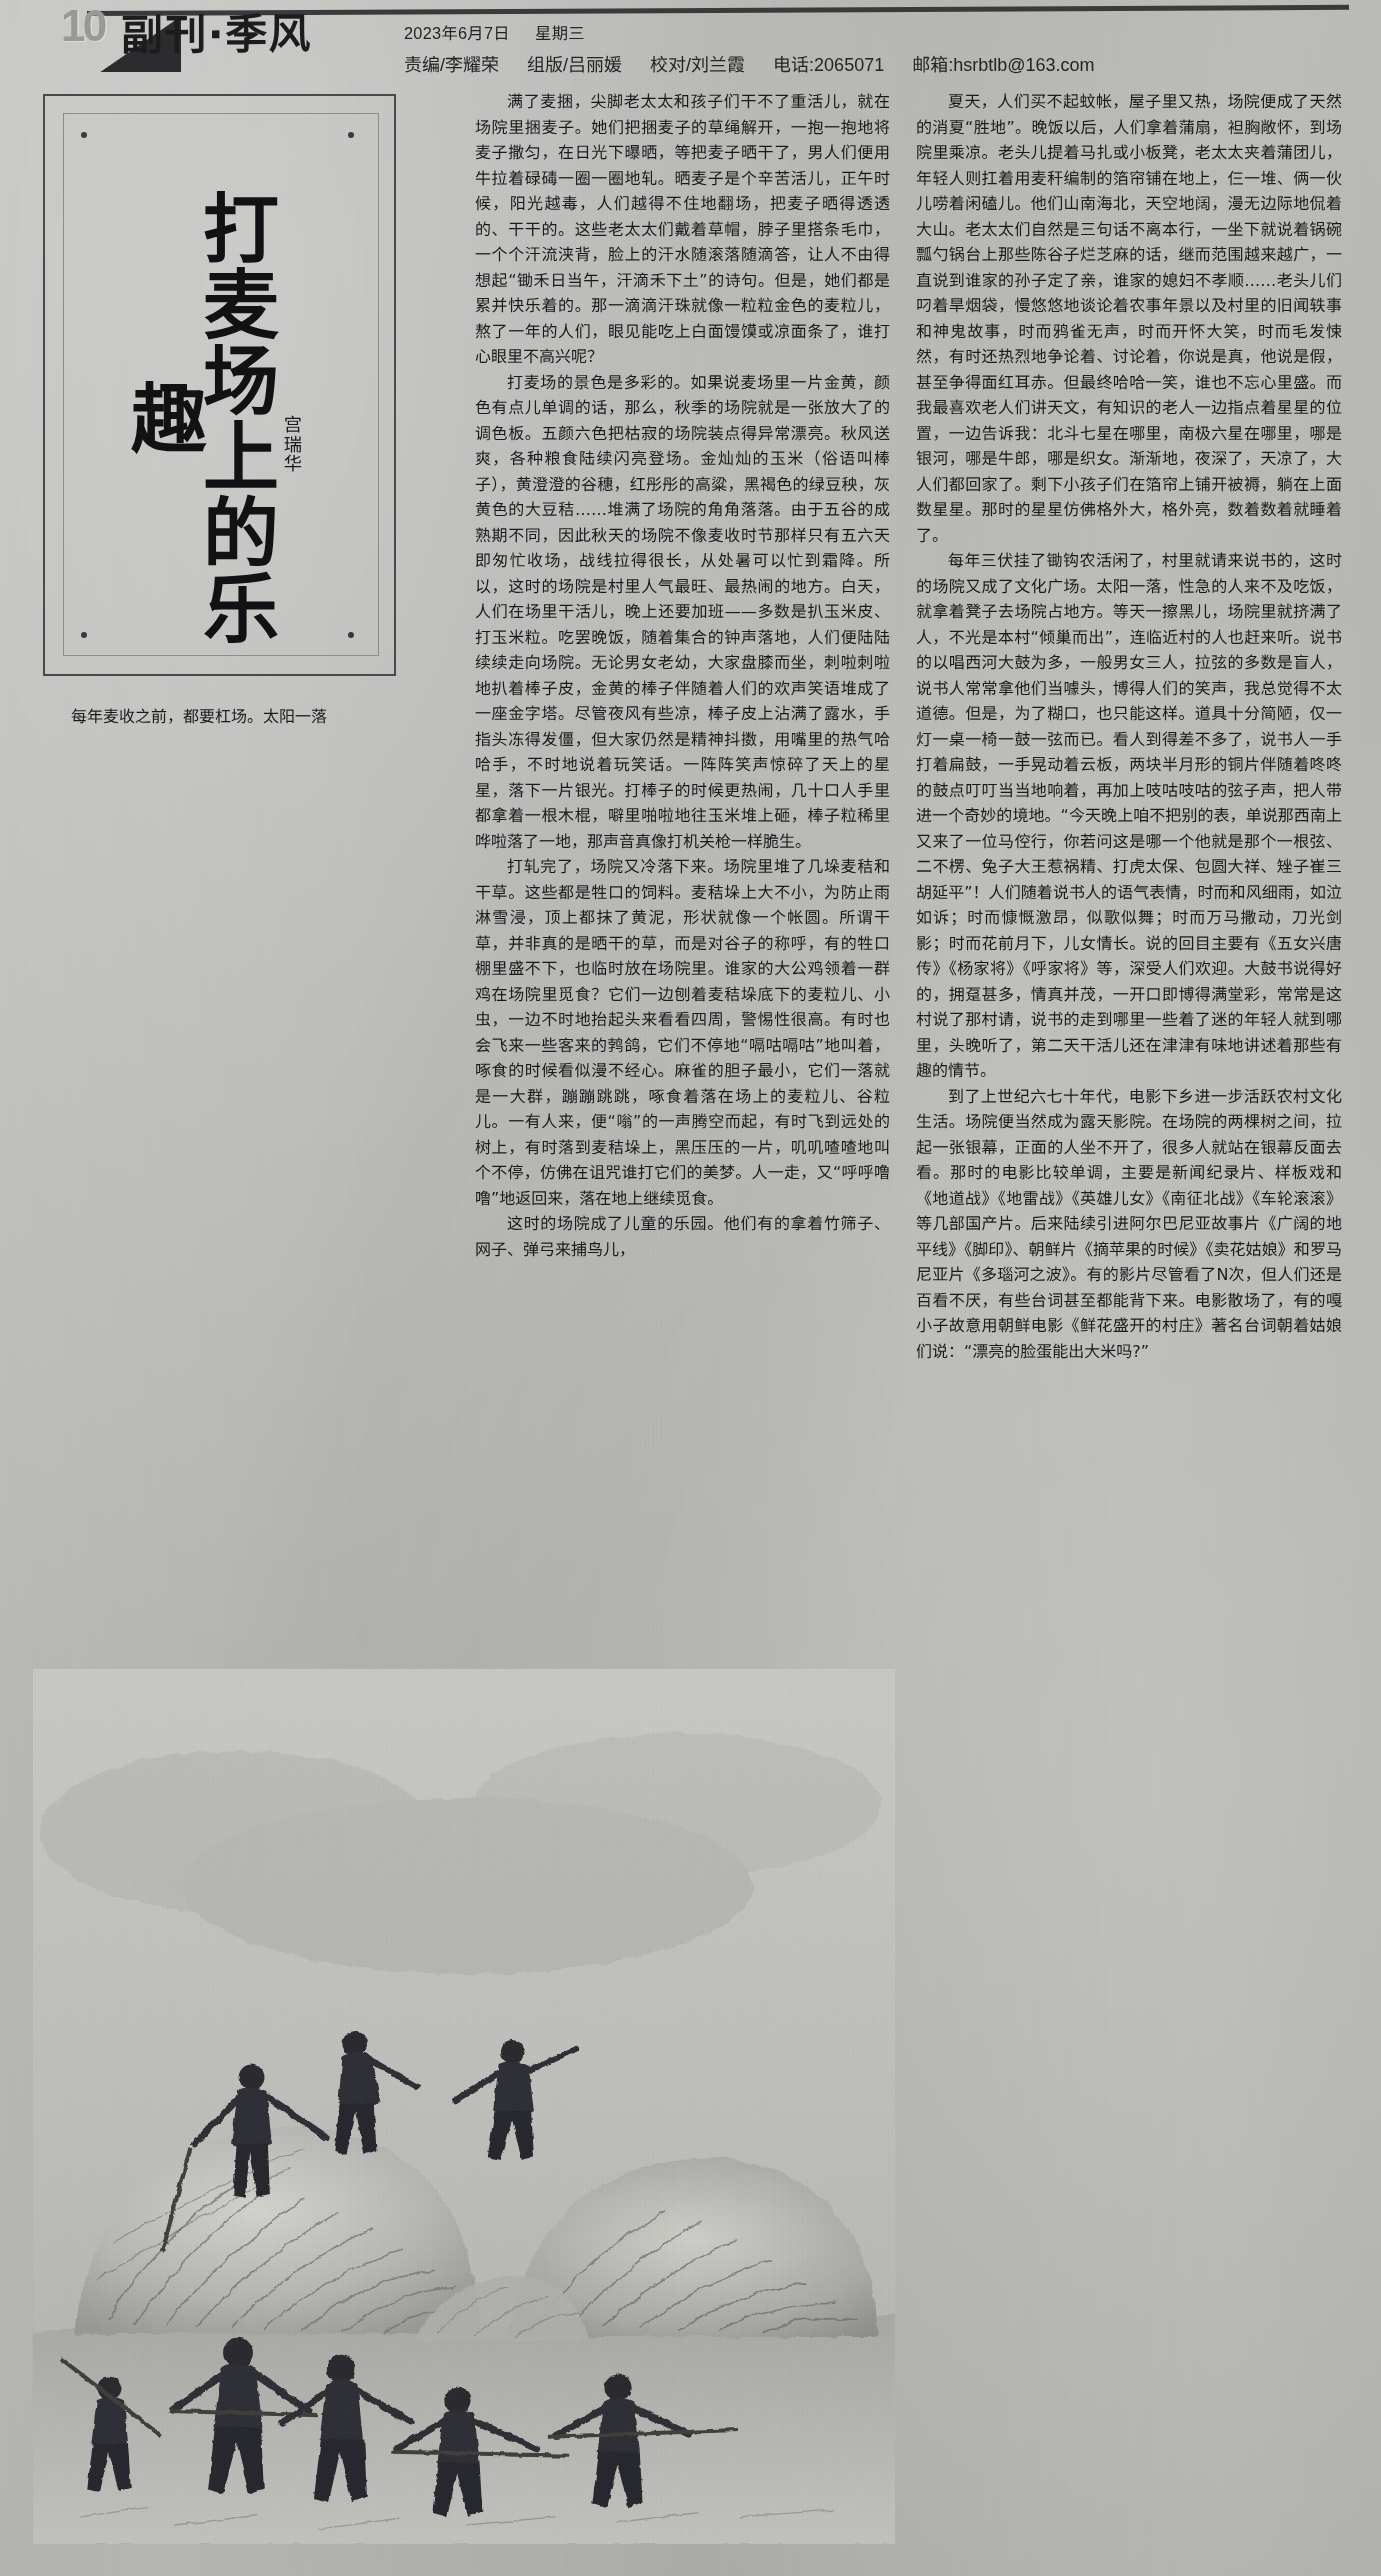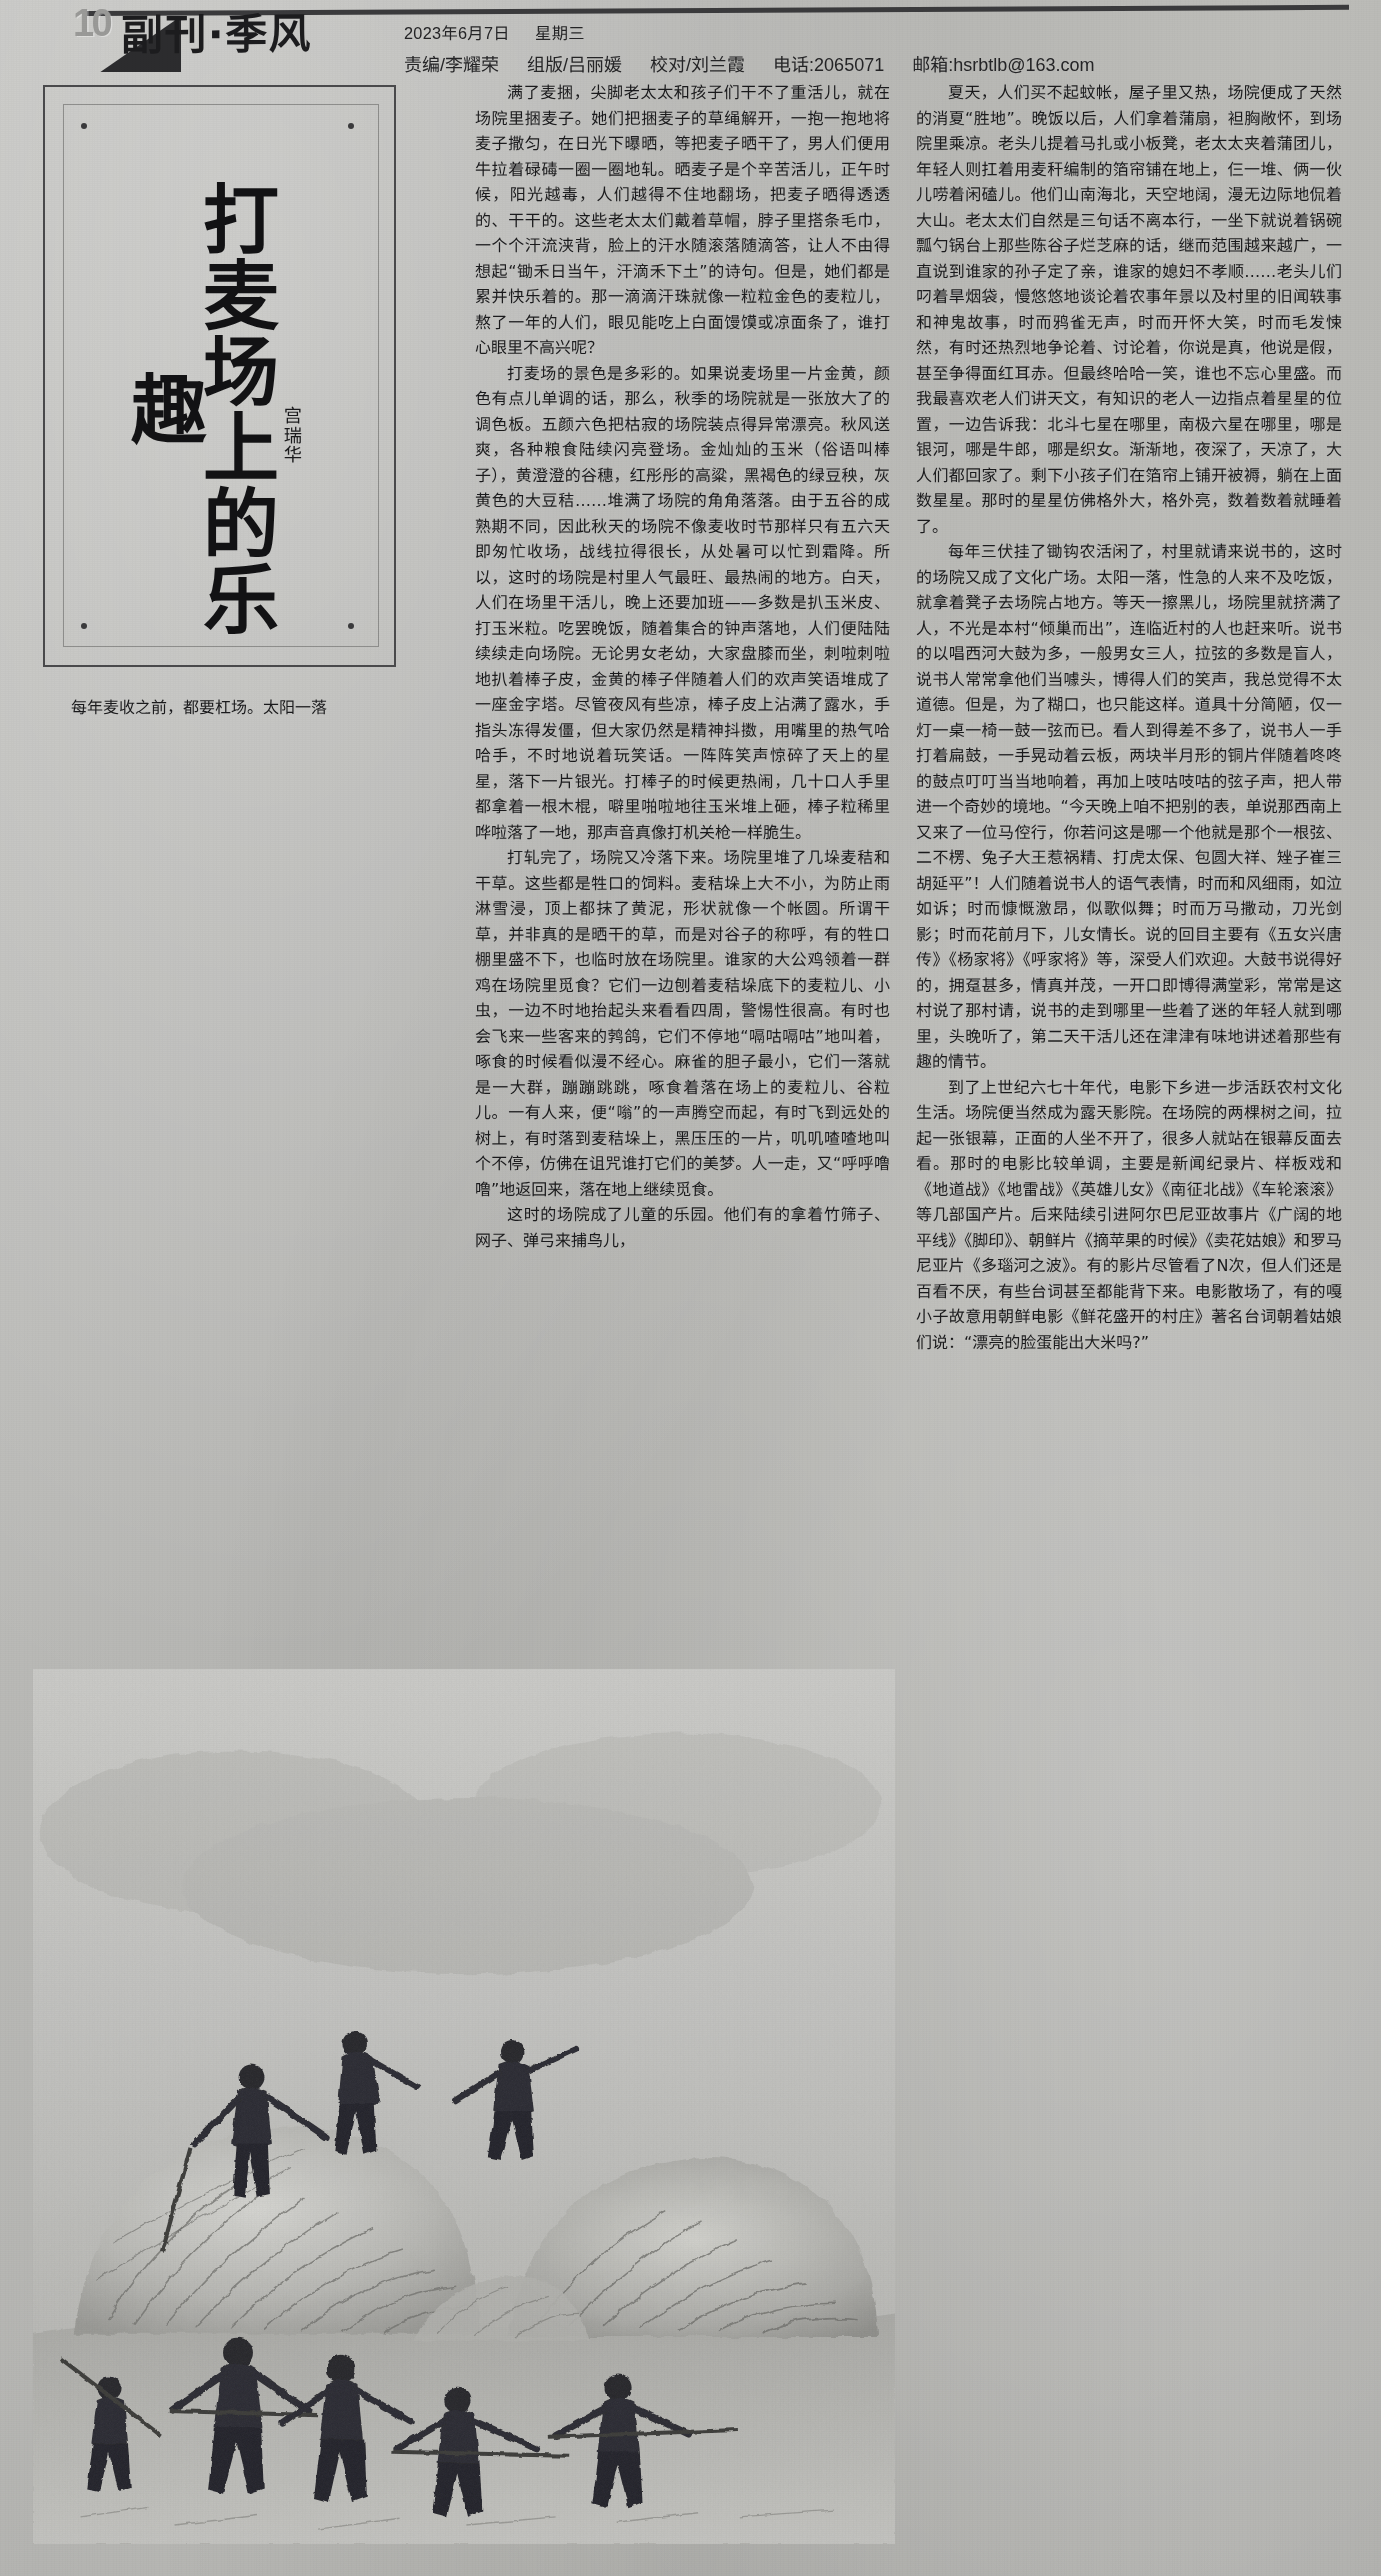--- a/index.html
+++ b/index.html
@@ -42,22 +42,22 @@
     width: 1382px;
     height: 76px;
   }
   .folio-wrap {
     position: absolute;
     left: 61px; top: 6.8px;
     width: 136px; height: 64px;
   }
   .folio-num {
     position: absolute;
-    left: 12px; top: -2.7px;
-    font-size: 38px;
+    left: 0; top: -2.7px;
+    font-size: 44px;
     font-weight: bold;
     letter-spacing: -2.7px;
     color: #9a9a98;
     text-shadow: 1.4px 1.4px 0 rgba(255,255,255,.35);
     line-height: 1;
     font-family: "Liberation Sans", sans-serif;
   }
   .folio-blk {
     position: absolute;
     left: 39px; top: 9.5px;
@@ -109,21 +109,21 @@
 
   
   .cols {
     position: absolute;
     left: 0; top: 80px;
     width: 1382px;
     height: 2490px;
   }
   .col {
     position: absolute;
-    top: 0;
+    top: 9px;
     font-size: 16px;
     line-height: 25.5px;
     text-align: justify;
     text-justify: inter-ideograph;
     color: #1a1a1c;
     font-family: "DejaVu Sans", "Liberation Sans", sans-serif;
   }
   .col p {
     margin: 0;
     text-indent: 2em;

